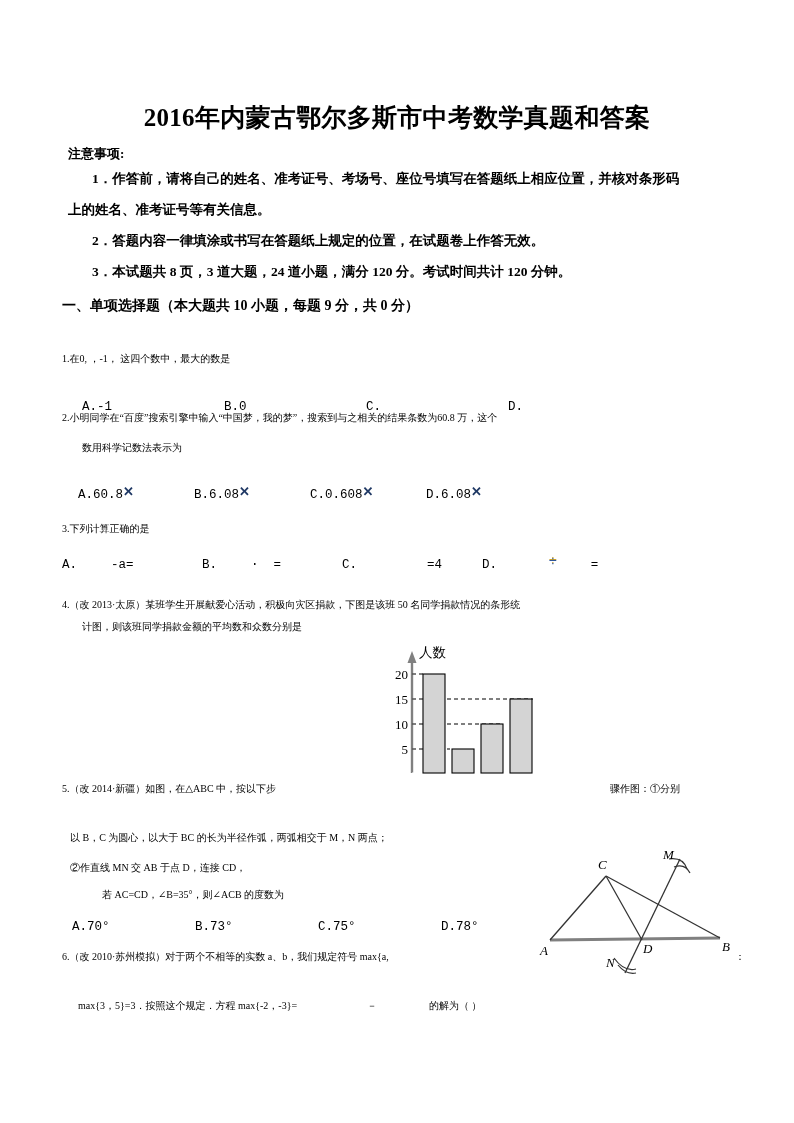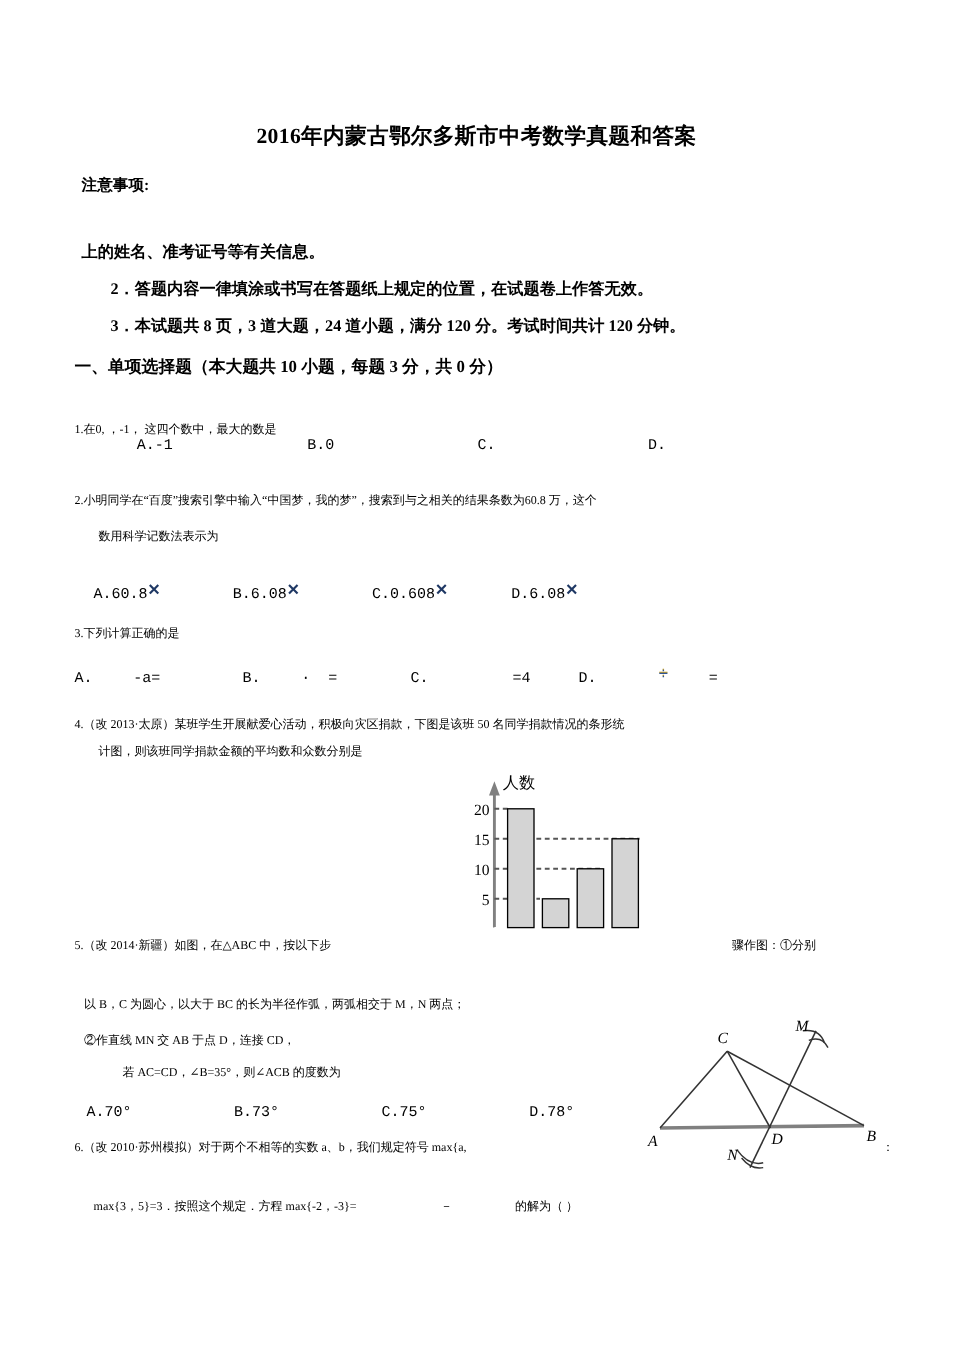--- a/index.html
+++ b/index.html
@@ -21,21 +21,21 @@
     width: 794px;
     height: 1123px;
   }
 
   
   .doc-title {
     position: absolute;
     left: 0; top: 101px;
     width: 794px;
     text-align: center;
-    font-size: 18px;
+    font-size: 25px;
     font-weight: bold;
     letter-spacing: 0.3px;
     font-family: "Liberation Serif", "DejaVu Serif", serif;
   }
 
   
   .notice-head {
     position: absolute;
     left: 68px; top: 145px;
     font-size: 13px;
@@ -73,21 +73,21 @@
     font-size: 12.5px;
     font-family: "Liberation Mono", "DejaVu Sans Mono", monospace;
     white-space: pre;
   }
   .opt {
     display: inline-block;
   }
 
   
   #q1-stem { left: 62px; top: 349px; width: 700px; }
-  #q1-opts { left: 82px; top: 364px; margin-left: 32px; }
+  #q1-opts { left: 82px; top: 400px; }
   #q1-opts .opt { width: 142px; }
 
   
   #q2-stem  { left: 62px; top: 408px; width: 700px; }
   #q2-stem2 { left: 82px; top: 438px; width: 700px; }
   #q2-opts  { left: 78px; top: 484px; }
   #q2-opts .opt { width: 116px; position: relative; }
   .times {
     color: #1f3864;
     font-weight: bold;
@@ -148,25 +148,26 @@
   .gap-lg { display:inline-block; width: 70px; }
 </style>
 </head>
 <body>
 
 <div class="page">
 
   <div class="doc-title">2016年内蒙古鄂尔多斯市中考数学真题和答案</div>
 
   <div class="notice-head">注意事项:</div>
+  <div class="notice-line indent" id="notice-1">1．作答前，请将自己的姓名、准考证号、考场号、座位号填写在答题纸上相应位置，并核对条形码</div>
   <div class="notice-line" id="notice-1b">上的姓名、准考证号等有关信息。</div>
   <div class="notice-line indent" id="notice-2">2．答题内容一律填涂或书写在答题纸上规定的位置，在试题卷上作答无效。</div>
   <div class="notice-line indent" id="notice-3">3．本试题共 8 页，3 道大题，24 道小题，满分 120 分。考试时间共计 120 分钟。</div>
 
-  <div class="section-head">一、单项选择题（本大题共 10 小题，每题 3 分，共 0 分）</div>
+  <div class="section-head">一、单项选择题（本大题共 10 小题，每题 9 分，共 0 分）</div>
 
   <div class="q" id="q1-stem">1.在0,      ，-1，  这四个数中，最大的数是</div>
   <div class="opts" id="q1-opts"><span class="opt">A.-1</span><span class="opt">B.0</span><span class="opt">C.</span><span class="opt">D.</span></div>
 
   <div class="q" id="q2-stem">2.小明同学在“百度”搜索引擎中输入“中国梦，我的梦”，搜索到与之相关的结果条数为60.8 万，这个</div>
   <div class="q" id="q2-stem2">数用科学记数法表示为</div>
   <div class="opts" id="q2-opts"><span class="opt"><span>A.60.8</span><span class="times">✕</span></span><span class="opt"><span>B.6.08</span><span class="times">✕</span></span><span class="opt"><span>C.0.608</span><span class="times">✕</span></span><span class="opt"><span>D.6.08</span><span class="times">✕</span></span></div>
 
   <div class="q" id="q3-stem">3.下列计算正确的是</div>
   <div class="opts" id="q3-opts"><span class="opt"><span>A.</span><span class="gap-sm"></span><span>-a=</span></span><span class="opt"><span>B.</span><span class="gap-sm"></span><span>·  =</span></span><span class="opt"><span>C.</span><span class="gap-lg"></span><span>=4</span></span><span class="opt"><span>D.</span><span class="gap-md"></span><span class="divsym">÷</span><span class="gap-sm"></span><span>=</span></span></div>

